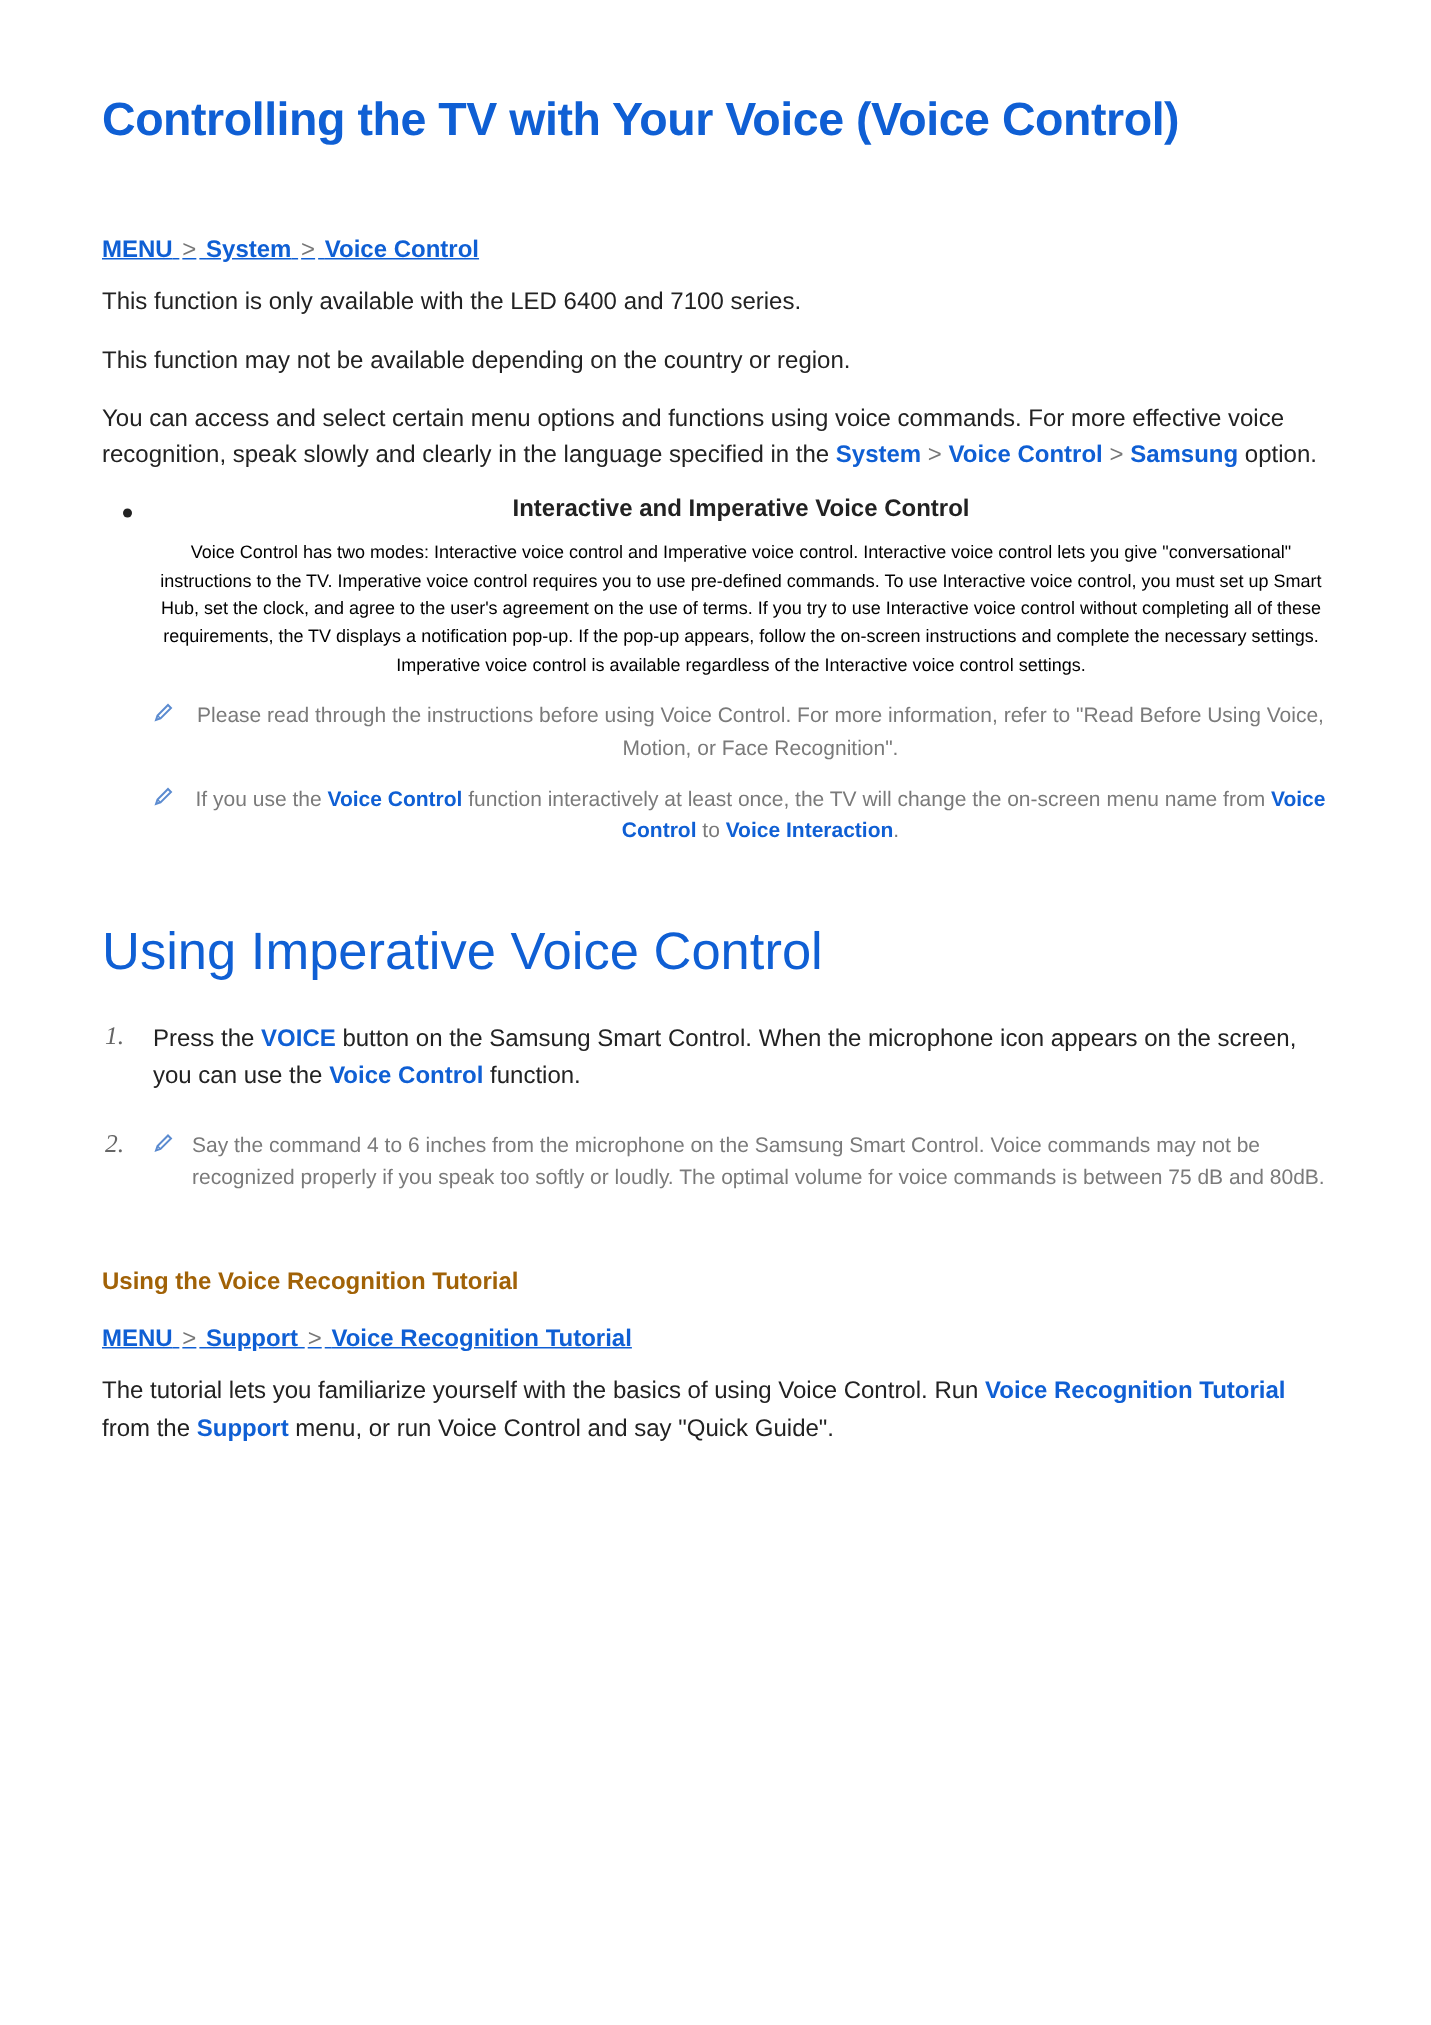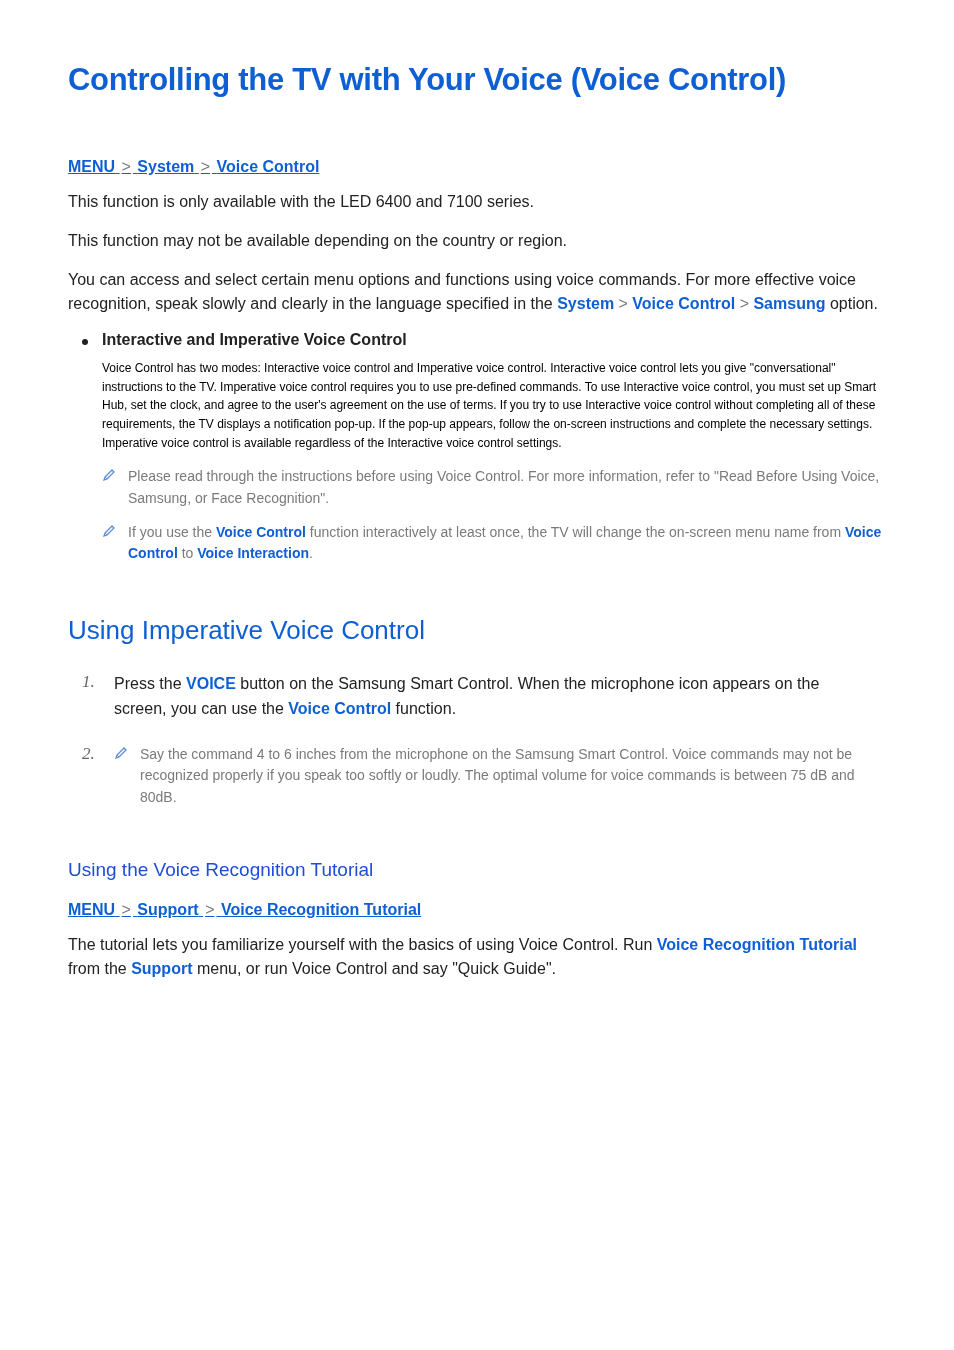--- a/index.html
+++ b/index.html
@@ -13,29 +13,29 @@
     }
     h1 {
       color: #0f5fd4;
       font-size: 31px;
       font-weight: 700;
       margin-bottom: 60px;
       letter-spacing: -0.3px;
     }
     h2 {
       color: #0f5fd4;
-      font-size: 26px;
+      font-size: 35px;
       font-weight: 500;
       margin-top: 50px;
       margin-bottom: 26px;
     }
     h3 {
-      color: #1d4ed8;
-      font-size: 19px;
-      font-weight: 400;
+      color: #a16207;
+      font-size: 16px;
+      font-weight: 700;
       margin-top: 50px;
       margin-bottom: 20px;
     }
     .breadcrumb {
       font-size: 16px;
       color: #0f5fd4;
       font-weight: 700;
       margin-bottom: 14px;
       text-decoration: underline;
     }
@@ -51,20 +51,21 @@
       margin-bottom: 14px;
     }
     .highlight {
       color: #0f5fd4;
       font-weight: 700;
     }
     ul.dotlist {
       list-style: none;
       margin: 8px 0 0 0;
       padding: 0;
+      text-align: center;
     }
     ul.dotlist > li {
       position: relative;
       padding-left: 34px;
       margin-bottom: 14px;
     }
     ul.dotlist > li::before {
       content: "";
       position: absolute;
       left: 14px;
@@ -103,21 +104,21 @@
       flex: 1;
     }
     .note .highlight {
       color: #0f5fd4;
       font-weight: 700;
     }
     ol.steps {
       list-style: none;
       counter-reset: step;
       padding: 0;
-      margin: 12px;
+      margin: 0;
     }
     ol.steps > li {
       counter-increment: step;
       position: relative;
       padding-left: 34px;
       margin-bottom: 22px;
     }
     ol.steps > li::before {
       content: counter(step) ".";
       position: absolute;
@@ -166,21 +167,21 @@
     <div class="li-title">Interactive and Imperative Voice Control</div>
     <div class="li-body">Voice Control has two modes: Interactive voice control and Imperative voice control. Interactive voice control lets you give "conversational" instructions to the TV. Imperative voice control requires you to use pre-defined commands. To use Interactive voice control, you must set up Smart Hub, set the clock, and agree to the user's agreement on the use of terms. If you try to use Interactive voice control without completing all of these requirements, the TV displays a notification pop-up. If the pop-up appears, follow the on-screen instructions and complete the necessary settings. Imperative voice control is available regardless of the Interactive voice control settings.</div>
 
     <div class="note">
       <span class="note-icon">
         <svg width="14" height="14" viewBox="0 0 14 14">
             <path d="M2 12 L3 9 L10 2 L12 4 L5 11 L2 12 Z" fill="none" stroke="#5b8bd0" stroke-width="1.3"></path>
             <line x1="3" y1="9" x2="5" y2="11" stroke="#5b8bd0" stroke-width="1"></line>
           </svg>
       </span>
-      <span class="note-text">Please read through the instructions before using Voice Control. For more information, refer to "Read Before Using Voice, Samsung, or Face Recognition".</span>
+      <span class="note-text">Please read through the instructions before using Voice Control. For more information, refer to "Read Before Using Voice, Motion, or Face Recognition".</span>
     </div>
 
     <div class="note">
       <span class="note-icon">
         <svg width="14" height="14" viewBox="0 0 14 14">
             <path d="M2 12 L3 9 L10 2 L12 4 L5 11 L2 12 Z" fill="none" stroke="#5b8bd0" stroke-width="1.3"></path>
             <line x1="3" y1="9" x2="5" y2="11" stroke="#5b8bd0" stroke-width="1"></line>
           </svg>
       </span>
       <span class="note-text">

